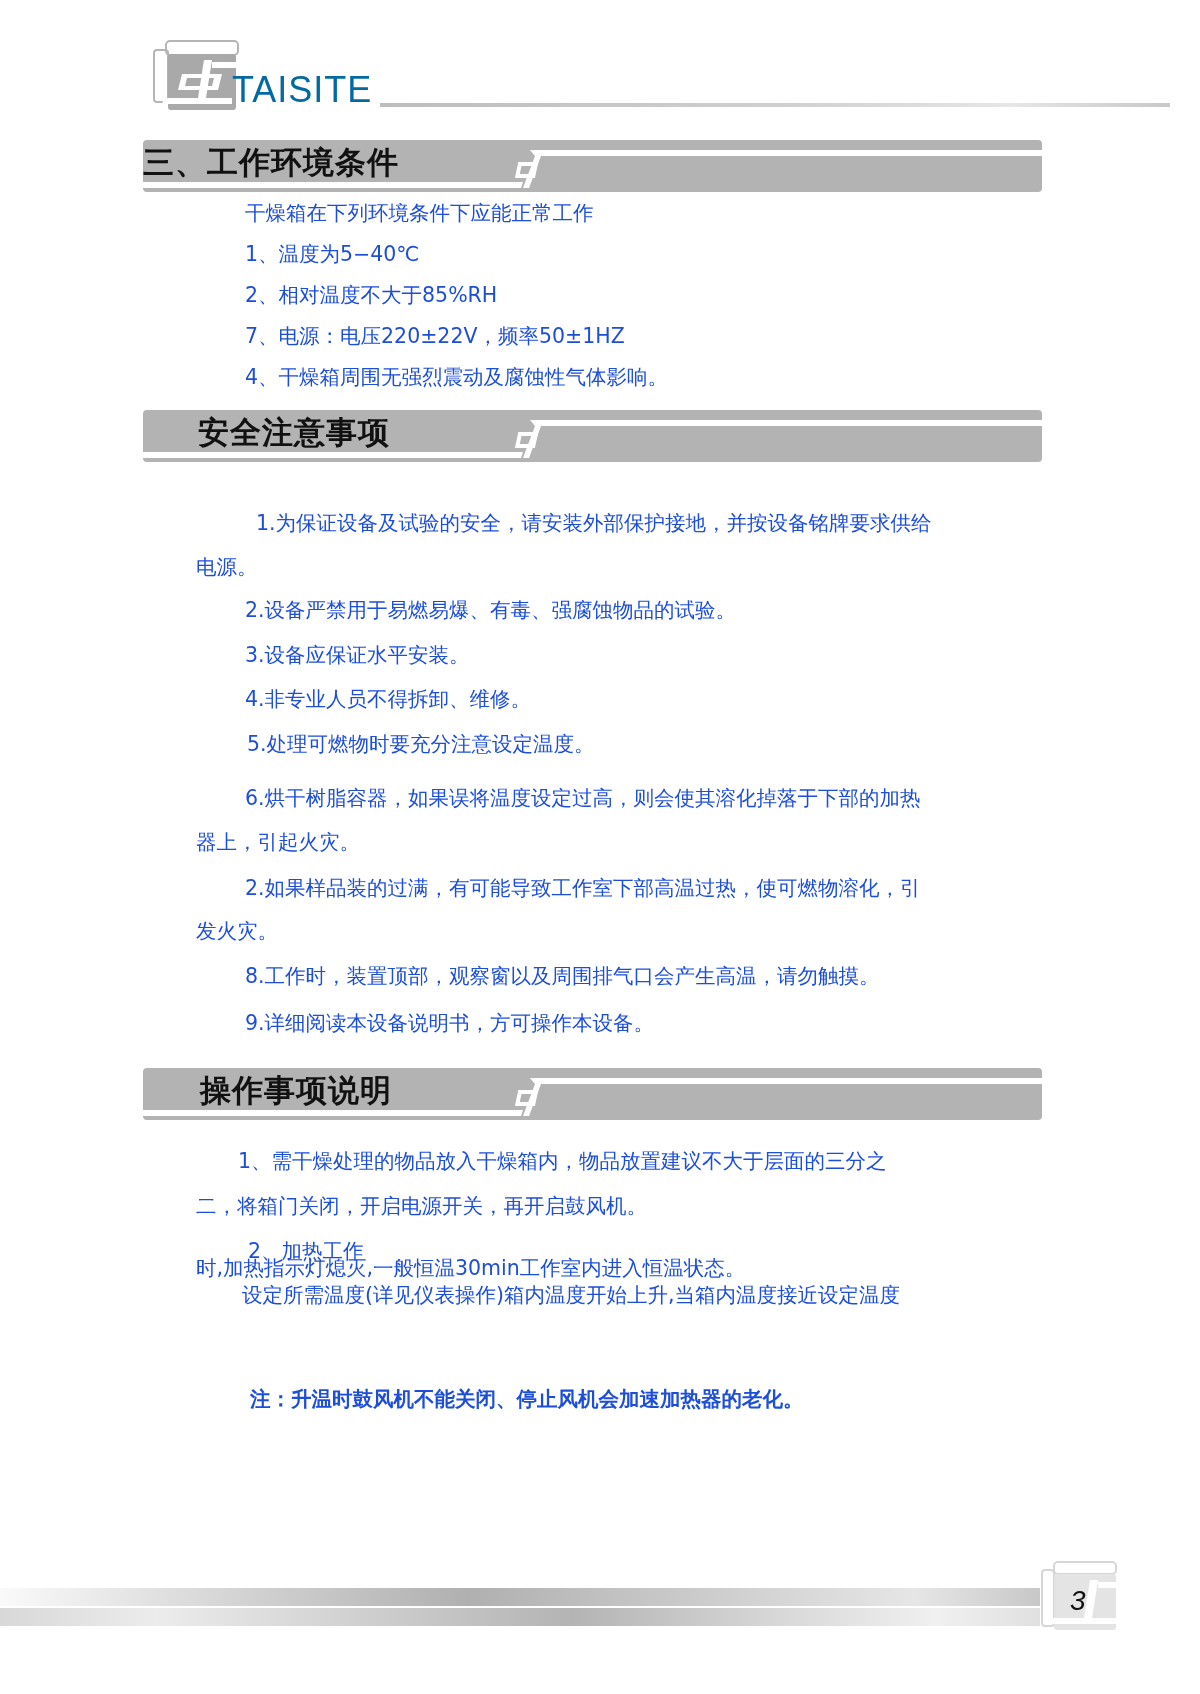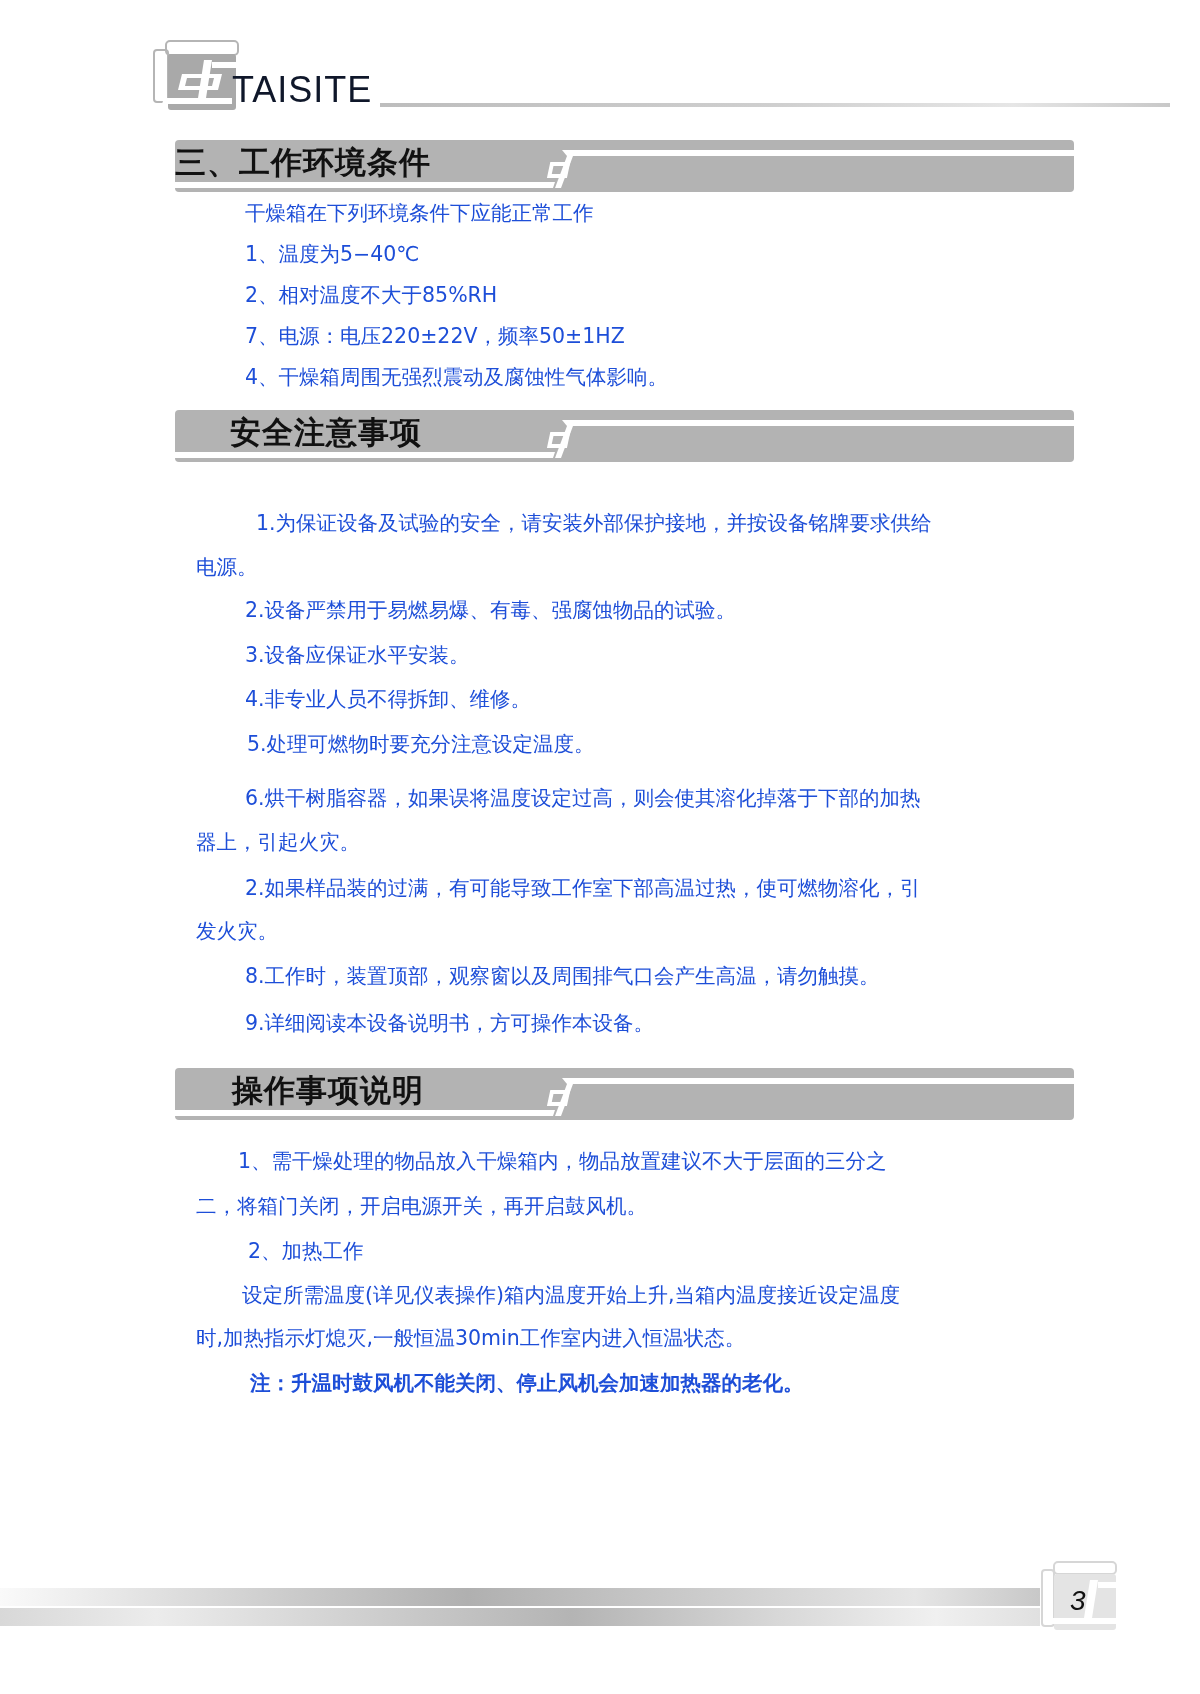--- a/index.html
+++ b/index.html
@@ -2,33 +2,33 @@
 <html><head>
 <meta charset="utf-8">
 <style>
   html, body { margin: 0; padding: 0; background: #ffffff; }
   body { width: 1200px; height: 1694px; position: relative; overflow: hidden;
          font-family: "DejaVu Sans", sans-serif; color: #1a1a1a; }
 
   
   .logo { position: absolute; left: 152px; top: 40px; width: 100px; height: 72px; }
   .brand { position: absolute; left: 232px; top: 70px; font-family: "Liberation Sans", sans-serif;
-           font-size: 36px; color: #0f172a; letter-spacing: 1px; line-height: 40px; }
+           font-size: 36px; color: #0369a1; letter-spacing: 1px; line-height: 40px; }
   .header-rule { position: absolute; left: 380px; top: 103px; width: 790px; height: 4px;
                  background: linear-gradient(to right, #bdbdbd, #cfcfcf 50%, #e6e6e6 80%, #c8c8c8); }
 
   
-  .banner { position: absolute; left: 143px; width: 899px; height: 52px; margin-left: 32px; }
+  .banner { position: absolute; left: 143px; width: 899px; height: 52px; }
   .banner svg { position: absolute; left: 0; top: 0; }
   .banner-title { position: absolute; top: 4px; font-family: "DejaVu Serif", serif; font-weight: bold;
                   font-size: 31px; color: #111; letter-spacing: 1px; line-height: 36px; }
 
   
   .p { position: absolute; font-size: 20.5px; line-height: 26px; white-space: nowrap; color: #1d4ed8; }
-  .bold { font-weight: bold; }
+  .bold { font-weight: bold; margin-top: 16px; }
 
   
   .footer-bar1 { position: absolute; left: 0; top: 1588px; width: 1040px; height: 18px;
                  background: linear-gradient(to right, #fafafa 0%, #d0d0d0 25%, #b0b0b0 45%, #cfcfcf 70%, #e6e6e6 88%, #c8c8c8 100%); }
   .footer-bar2 { position: absolute; left: 0; top: 1608px; width: 1040px; height: 18px;
                  background: linear-gradient(to right, #d8d8d8 0%, #ececec 15%, #c8c8c8 40%, #b4b4b4 55%, #d8d8d8 75%, #f0f0f0 90%, #e0e0e0 100%); }
   .footer-logo { position: absolute; left: 1040px; top: 1560px; width: 82px; height: 72px; }
   .page-num { position: absolute; left: 1070px; top: 1586px; font-family: "Liberation Sans", sans-serif;
               font-style: italic; font-size: 28px; color: #111; line-height: 30px; }
 </style>
@@ -106,21 +106,21 @@
     <rect x="382" y="24" width="16" height="12" fill="none" stroke="#fff" stroke-width="4" transform="skewX(-12)"></rect>
   </svg>
   <div class="banner-title" style="left:57px">操作事项说明</div>
 </div>
 
 <div>
   <div class="p" style="left:238px;top:1148px">1、需干燥处理的物品放入干燥箱内，物品放置建议不大于层面的三分之</div>
   <div class="p" style="left:196px;top:1193px">二，将箱门关闭，开启电源开关，再开启鼓风机。</div>
   <div class="p" style="left:248px;top:1238px">2、加热工作</div>
   <div class="p" style="left:242px;top:1282px">设定所需温度(详见仪表操作)箱内温度开始上升,当箱内温度接近设定温度</div>
-  <div class="p" style="left:196px;top:1325px">时,加热指示灯熄灭,一般恒温30min工作室内进入恒温状态。</div>
+  <div class="p" style="left:196px;top:1255px">时,加热指示灯熄灭,一般恒温30min工作室内进入恒温状态。</div>
   <div class="p bold" style="left:250px;top:1370px">注：升温时鼓风机不能关闭、停止风机会加速加热器的老化。</div>
 </div>
 
 <div>
   <div class="footer-bar1"></div>
   <div class="footer-bar2"></div>
   <svg class="footer-logo" viewBox="0 0 82 72" width="82" height="72">
     <rect x="14" y="2" width="62" height="12" rx="4" fill="none" stroke="#d6d6d6" stroke-width="2"></rect>
     <rect x="2" y="10" width="12" height="56" rx="3" fill="none" stroke="#d6d6d6" stroke-width="2"></rect>
     <rect x="14" y="14" width="62" height="56" rx="3" fill="#e4e4e4"></rect>

